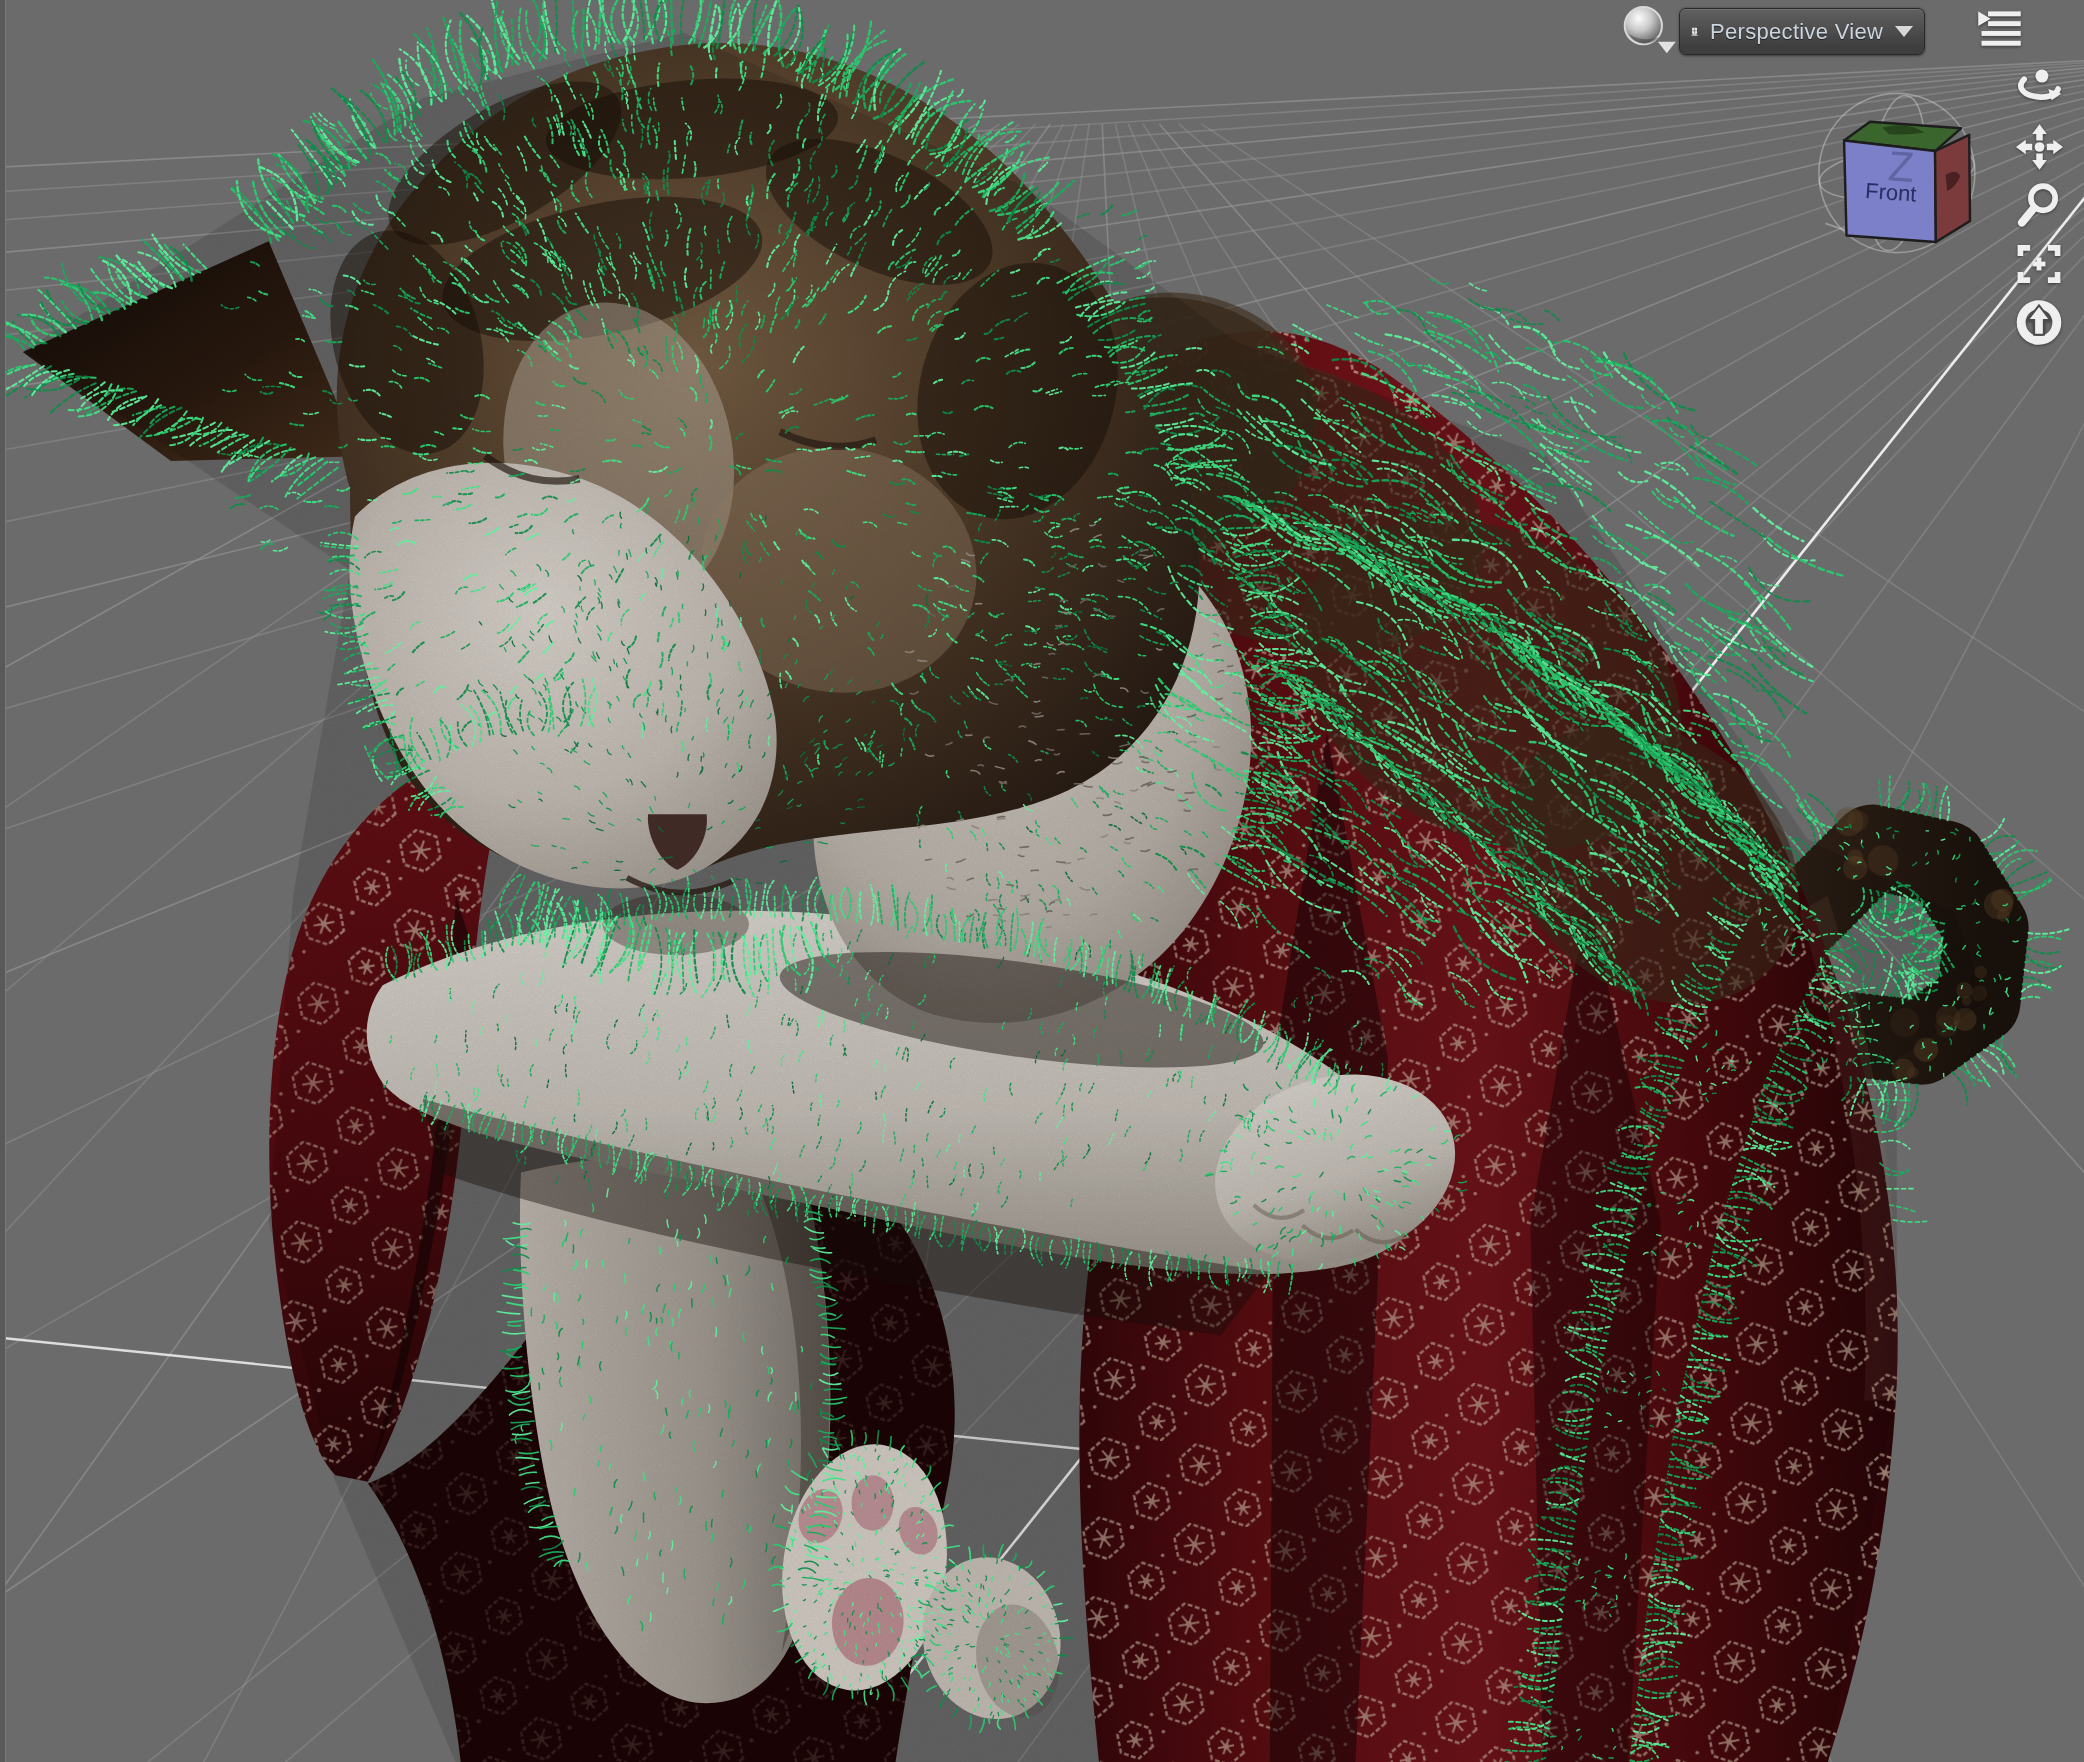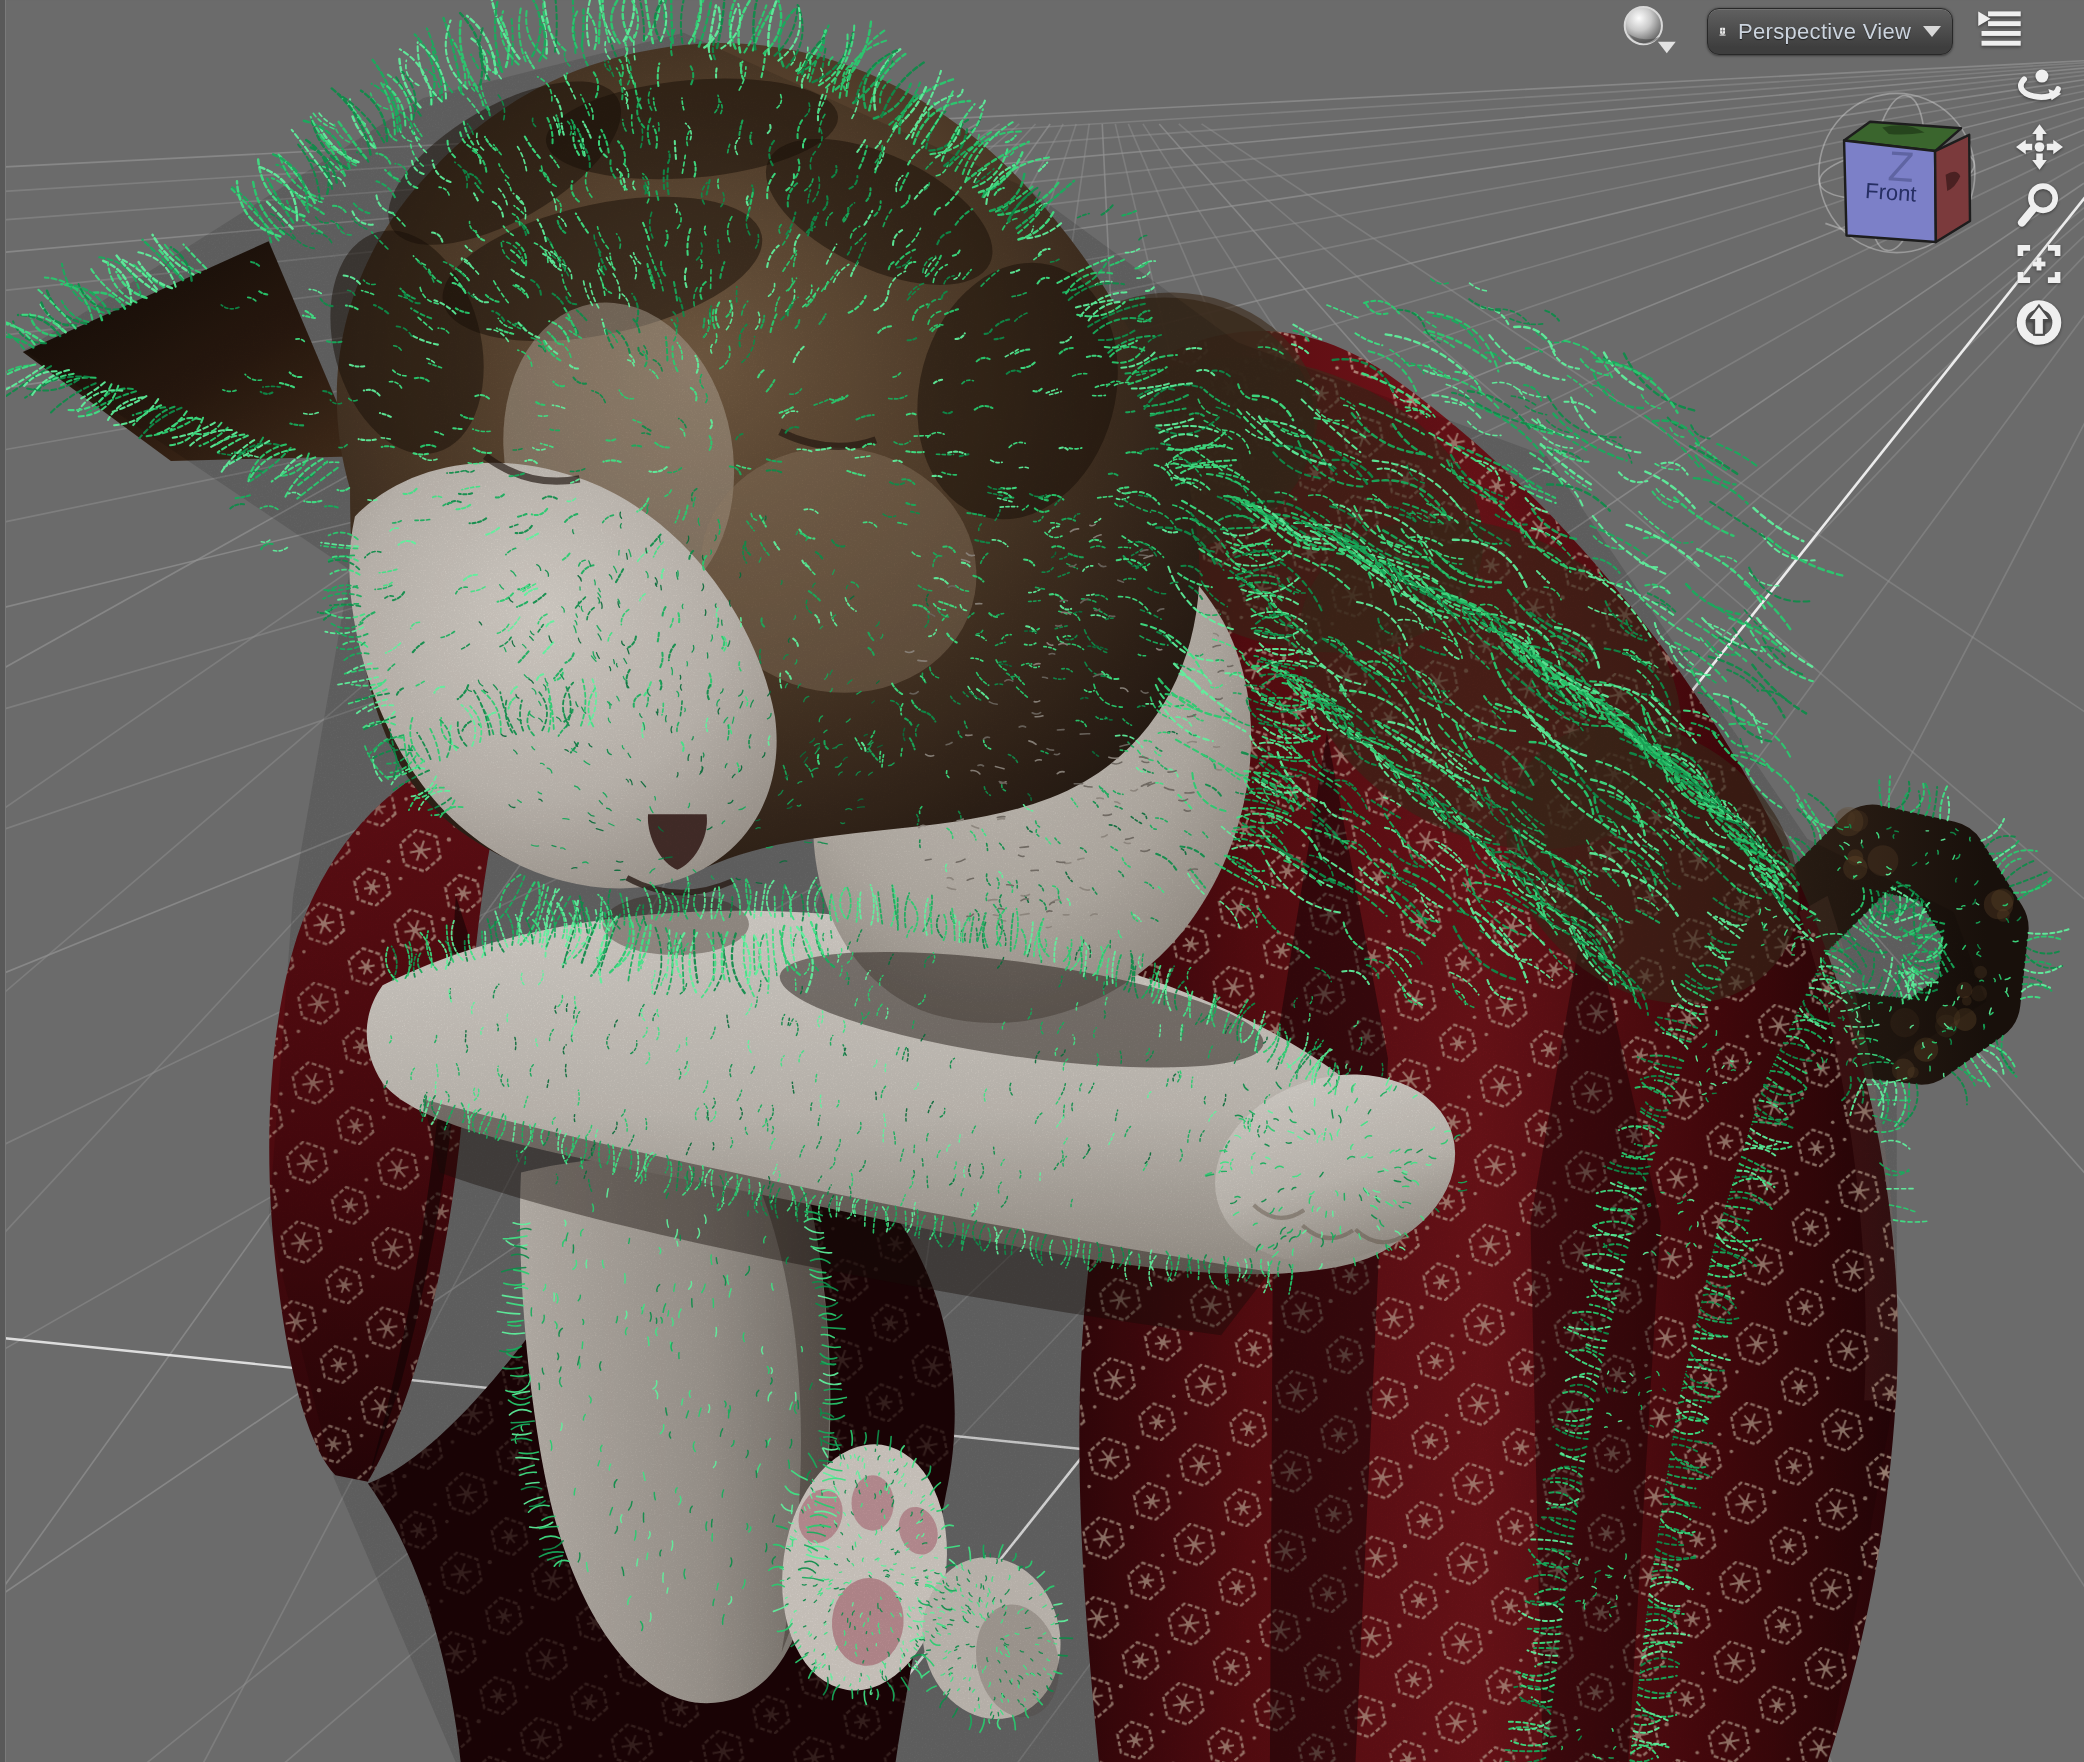--- a/index.html
+++ b/index.html
@@ -5,22 +5,22 @@
   html,body{margin:0;padding:0;background:#555;}
   .viewport{position:relative;width:2084px;height:1763px;background:#6b6b6b;overflow:hidden;
             font-family:"Liberation Sans",sans-serif;}
   #scene3d{position:absolute;left:0;top:0;width:100%;height:100%;display:block;}
   .edge-left{position:absolute;left:0;top:0;width:4.9px;height:100%;background:#595959;
              border-right:0.8px solid #7a7a7a;}
   
   .shade-btn{position:absolute;left:1619px;top:3.3px;width:60px;height:55px;background:none;border:none;cursor:pointer;padding:0;}
   .view-select{position:absolute;left:1679px;top:8.1px;width:246px;height:47px;display:flex;align-items:center;
                gap:11.4px;padding:0 11.4px;background:linear-gradient(#606060,#3e3e3e 85%);
-               border:0.8px solid #282828;border-radius:12px;cursor:pointer;
-               box-shadow:inset 0 0.8px 0 rgba(255,255,255,.16),0 0.8px 2.4px rgba(0,0,0,.45);margin-left:28px;}
+               border:0.8px solid #282828;border-radius:7px;cursor:pointer;
+               box-shadow:inset 0 0.8px 0 rgba(255,255,255,.16),0 0.8px 2.4px rgba(0,0,0,.45);}
   .view-select .lbl{color:#ccd4de;font-size:22px;flex:1;text-align:left;letter-spacing:0.3px;
                     text-shadow:0 0.8px 0.8px rgba(0,0,0,.55);white-space:nowrap;}
   .caret{width:0;height:0;border-left:9px solid transparent;border-right:9px solid transparent;
          border-top:11.4px solid #d8d8d8;}
   .list-btn{position:absolute;left:1975px;top:8.1px;width:49px;height:46px;background:none;border:none;cursor:pointer;padding:0;}
   .side-toolbar{position:absolute;left:2014px;top:65px;display:flex;flex-direction:column;gap:11.4px;}
   .tool-btn{width:50px;height:47px;display:flex;align-items:center;justify-content:center;
             background:none;border:none;cursor:pointer;padding:0;}
   .tool-btn svg{filter:drop-shadow(0 1.6px 1.6px rgba(0,0,0,.45));}
   .nav-cube{position:absolute;left:1801px;top:85px;width:195px;height:189px;cursor:pointer;}

